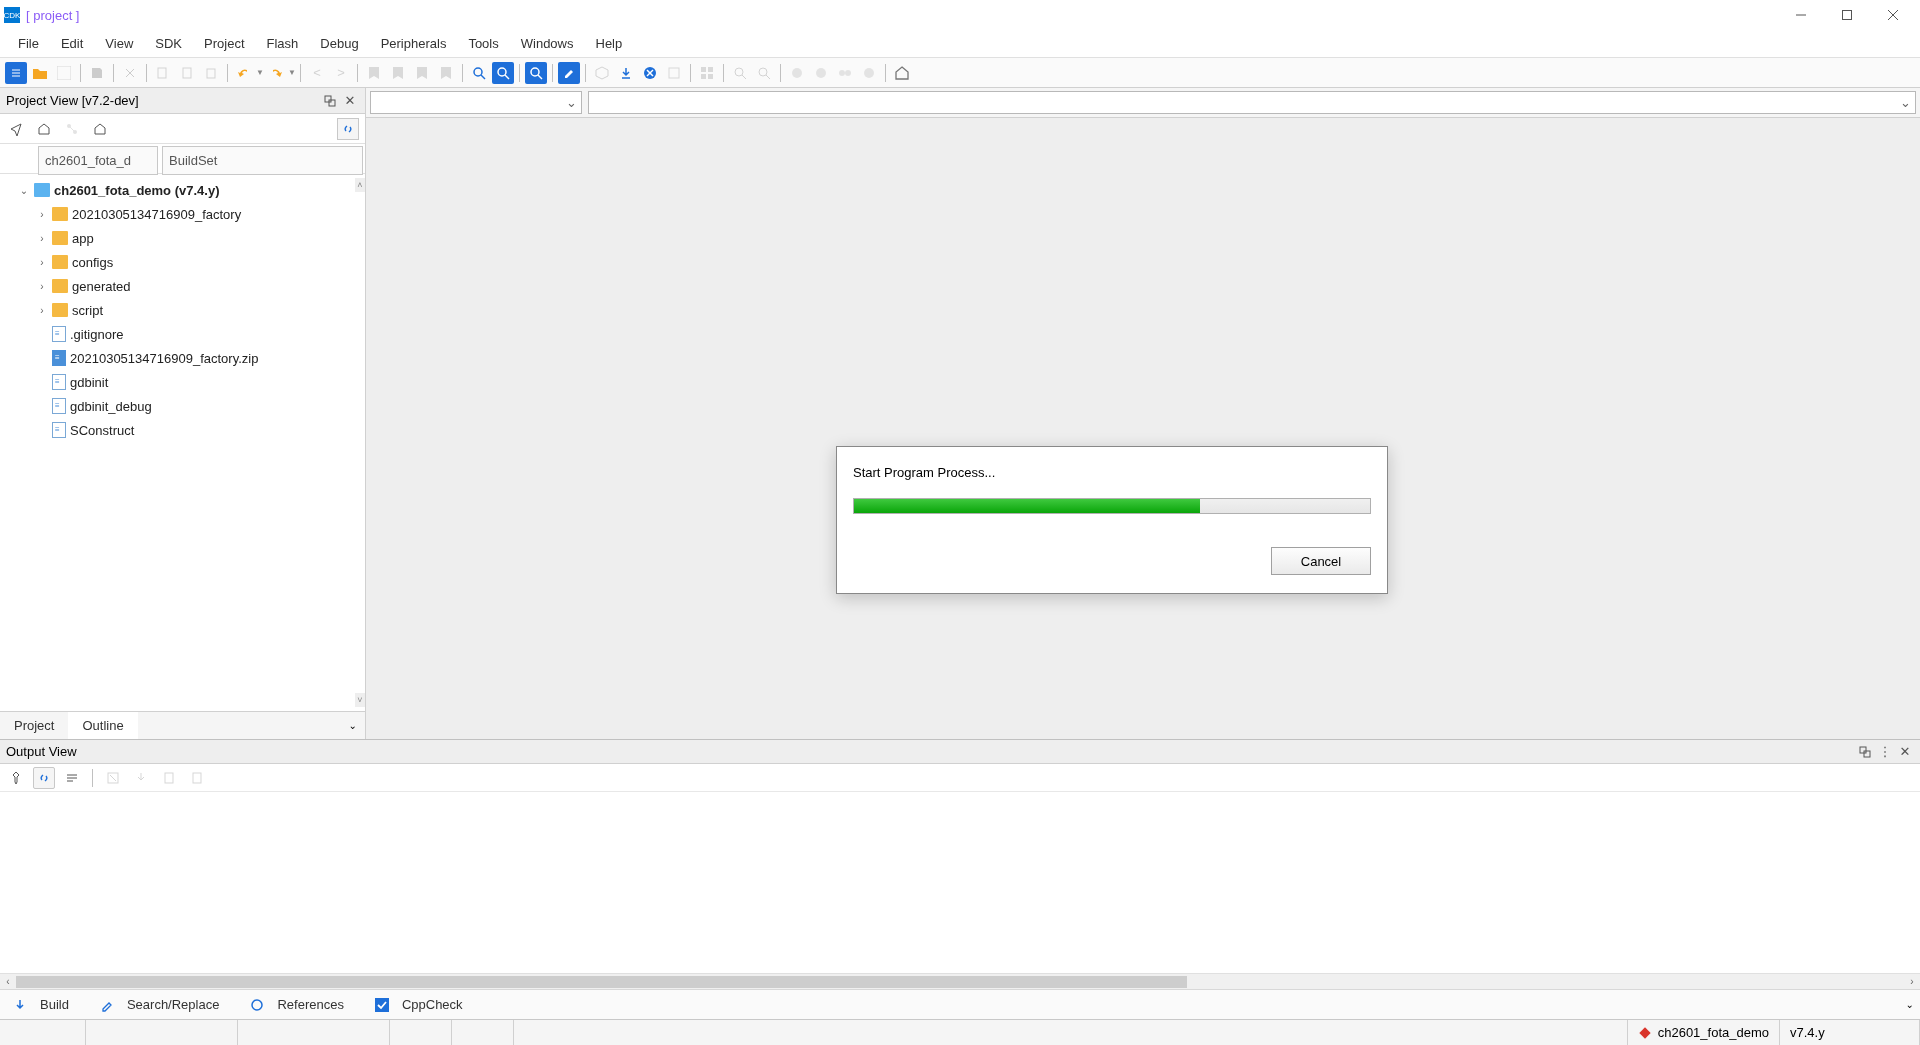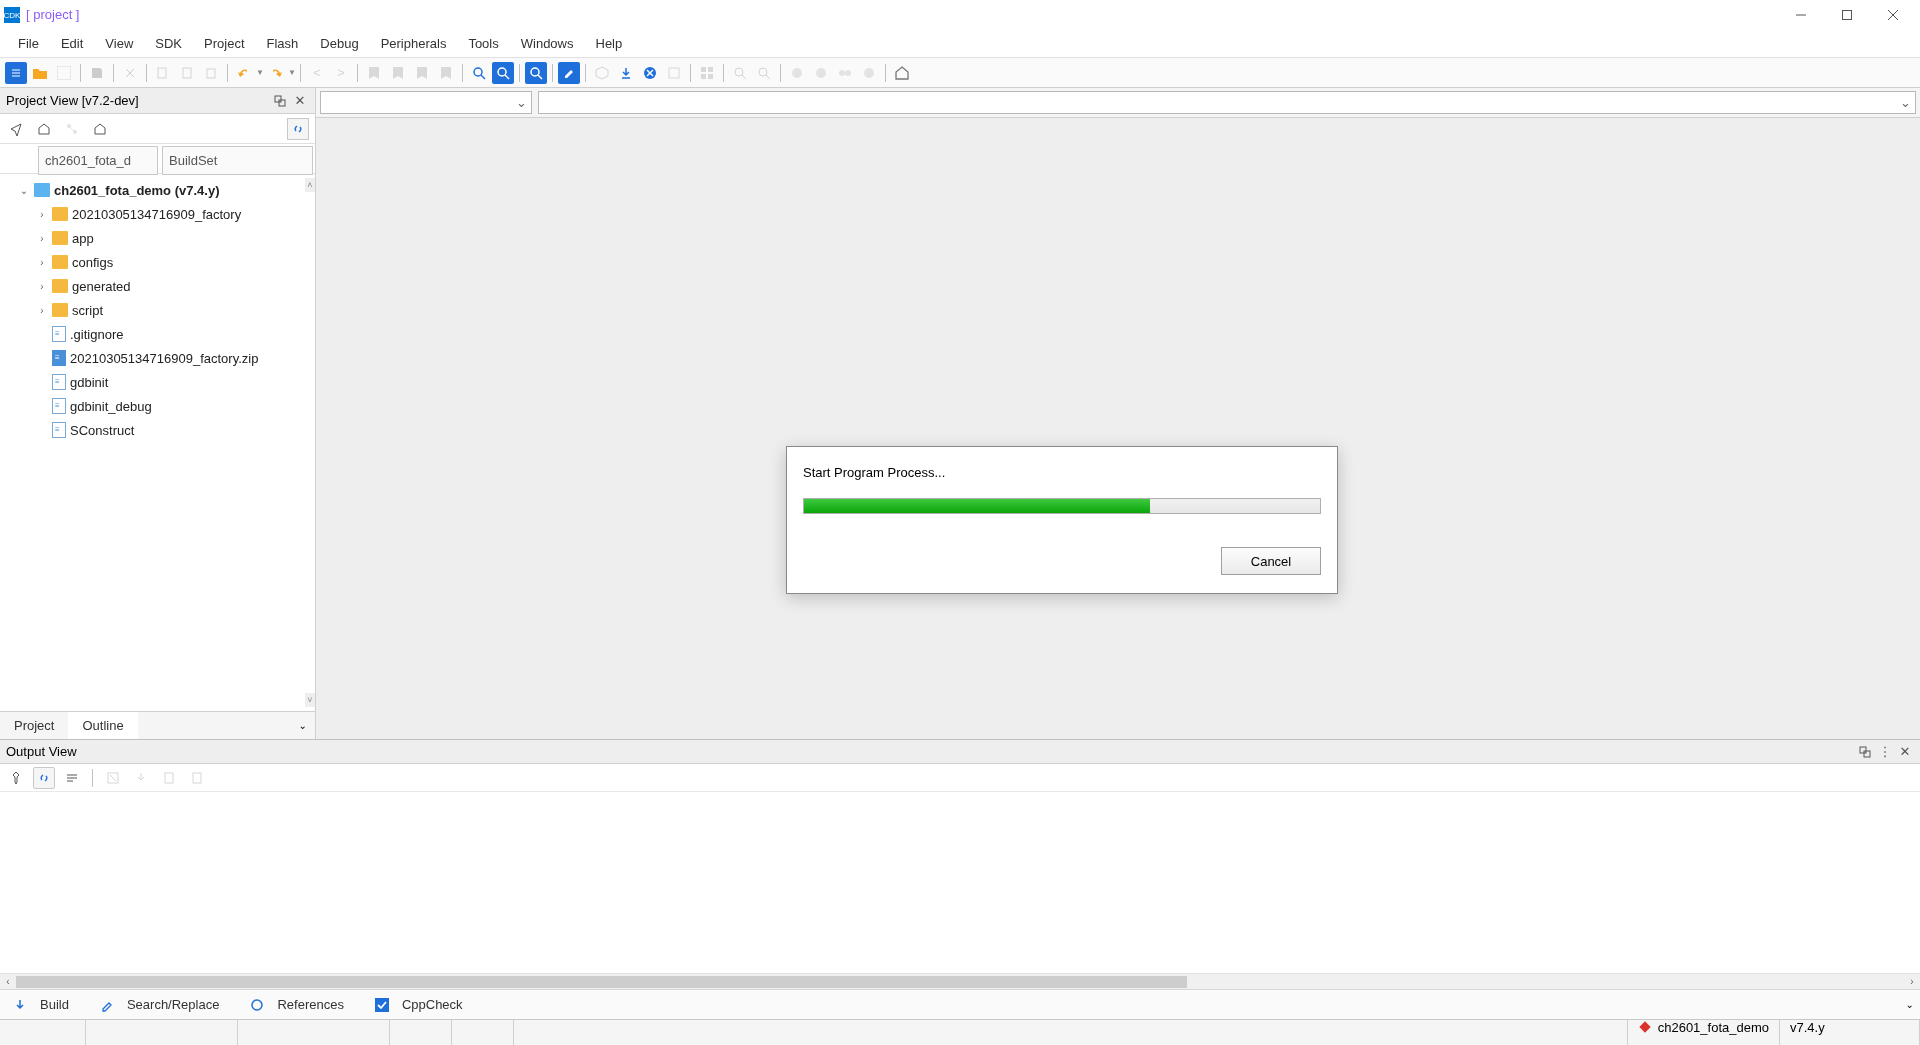--- a/index.html
+++ b/index.html
@@ -1,29 +1,29 @@
 <!DOCTYPE html>
 <html><head>
 <meta charset="utf-8">
 <style>
 * { box-sizing: border-box; margin: 0; padding: 0; font-family: "Segoe UI", Tahoma, sans-serif; font-size: 13px; }
 body { background: #f0f0f0; width: 1920px; height: 1045px; overflow: hidden; display: flex; flex-direction: column; }
 .titlebar { height: 30px; background: #fff; display: flex; align-items: center; padding: 0 4px; justify-content: space-between; }
-.titlebar-left { display: flex; gap: 6px; }
+.titlebar-left { display: flex; align-items: center; gap: 6px; }
 .app-icon { width: 16px; height: 16px; background: #0078d4; color: #fff; font-size: 8px; display: flex; align-items: center; justify-content: center; }
 .titlebar-right { display: flex; gap: 0; }
 .win-btn { width: 46px; height: 30px; display: flex; align-items: center; justify-content: center; color: #555; }
 .menubar { height: 28px; background: #fff; display: flex; align-items: center; padding: 0 8px; gap: 2px; border-bottom: 1px solid #e0e0e0; }
 .menu-item { padding: 4px 10px; color: #333; }
 .toolbar { height: 30px; background: #fafafa; border-bottom: 1px solid #d0d0d0; display: flex; align-items: center; padding: 0 4px; }
 .tb-icon { width: 22px; height: 22px; margin: 0 1px; display: flex; align-items: center; justify-content: center; border-radius: 2px; }
 .tb-sep { width: 1px; height: 18px; background: #c0c0c0; margin: 0 4px; }
 .tb-drop { width: 8px; color: #888; font-size: 8px; }
 .main-area { flex: 1; display: flex; overflow: hidden; }
-.sidebar { width: 316px; background: #fff; border-right: 1px solid #d0d0d0; display: flex; flex-direction: column; }
+.sidebar { width: 366px; background: #fff; border-right: 1px solid #d0d0d0; display: flex; flex-direction: column; }
 .panel-header { height: 26px; background: #eeeeee; border-bottom: 1px solid #d0d0d0; display: flex; align-items: center; justify-content: space-between; padding: 0 6px; }
 .panel-icons { display: flex; gap: 2px; }
 .panel-ctrl { width: 18px; height: 18px; display: flex; align-items: center; justify-content: center; color: #555; }
 .nav-toolbar { height: 30px; border-bottom: 1px solid #e0e0e0; display: flex; align-items: center; justify-content: space-between; padding: 0 6px; }
 .nav-left { display: flex; gap: 8px; }
 .nav-ic { width: 20px; height: 20px; display: flex; align-items: center; justify-content: center; color: #555; }
 .link-btn { width: 22px; height: 22px; border: 1px solid #c8c8c8; background: #f5f5f5; display: flex; align-items: center; justify-content: center; }
 .selectors { height: 30px; display: flex; border-bottom: 1px solid #e0e0e0; padding-left: 36px; }
 .selector { height: 100%; border: 1px solid #c8c8c8; margin: 2px; display: flex; align-items: center; padding: 0 6px; color: #555; background: #fafafa; }
 .sel1 { width: 120px; }
@@ -59,21 +59,21 @@
 .output-body { flex: 1; overflow: auto; background: #fff; }
 .output-scroll { height: 16px; background: #f0f0f0; border-top: 1px solid #e0e0e0; display: flex; align-items: center; }
 .scroll-arrow { width: 16px; text-align: center; color: #666; font-size: 10px; }
 .scroll-track { flex: 1; height: 12px; background: #f0f0f0; position: relative; }
 .scroll-thumb { position: absolute; left: 0; width: 62%; height: 100%; background: #cdcdcd; }
 .bottom-tabs { height: 30px; background: #fafafa; border-top: 1px solid #d8d8d8; display: flex; align-items: center; padding: 0 6px; gap: 18px; }
 .btab { display: flex; align-items: center; gap: 12px; color: #333; padding: 4px 6px; }
 .btab-ic { width: 16px; height: 16px; display: flex; align-items: center; justify-content: center; }
 .btab-drop { margin-left: auto; font-size: 10px; }
 .statusbar { height: 26px; background: #f5f5f5; border-top: 1px solid #c8c8c8; display: flex; align-items: center; }
-.status-cell { border-right: 1px solid #d0d0d0; height: 100%; padding: 0 10px; display: flex; align-items: flex-start; gap: 6px; }
+.status-cell { border-right: 1px solid #d0d0d0; height: 100%; padding: 0 10px; display: flex; align-items: center; gap: 6px; }
 .status-flex { flex: 1; }
 .status-ic { width: 14px; height: 14px; }
 .dialog { position: absolute; left: 470px; top: 328px; width: 552px; height: 148px; background: #fff; border: 1px solid #888; box-shadow: 0 4px 16px rgba(0,0,0,0.2); padding: 18px 16px; display: flex; flex-direction: column; }
 .progress-bar { width: 100%; height: 16px; border: 1px solid #b0b0b0; margin-top: 18px; background: linear-gradient(#f0f0f0,#e6e6e6); position: relative; }
 .progress-fill { position: absolute; left: 0; top: 0; bottom: 0; width: 67%; background: linear-gradient(#3fc93f,#0aa50a); }
 .dialog-btns { margin-top: auto; display: flex; justify-content: flex-end; }
 .dlg-btn { width: 100px; height: 28px; border: 1px solid #a0a0a0; background: linear-gradient(#fdfdfd,#eaeaea); display: flex; align-items: center; justify-content: center; }
 svg { display: block; }
 </style>
 </head>

